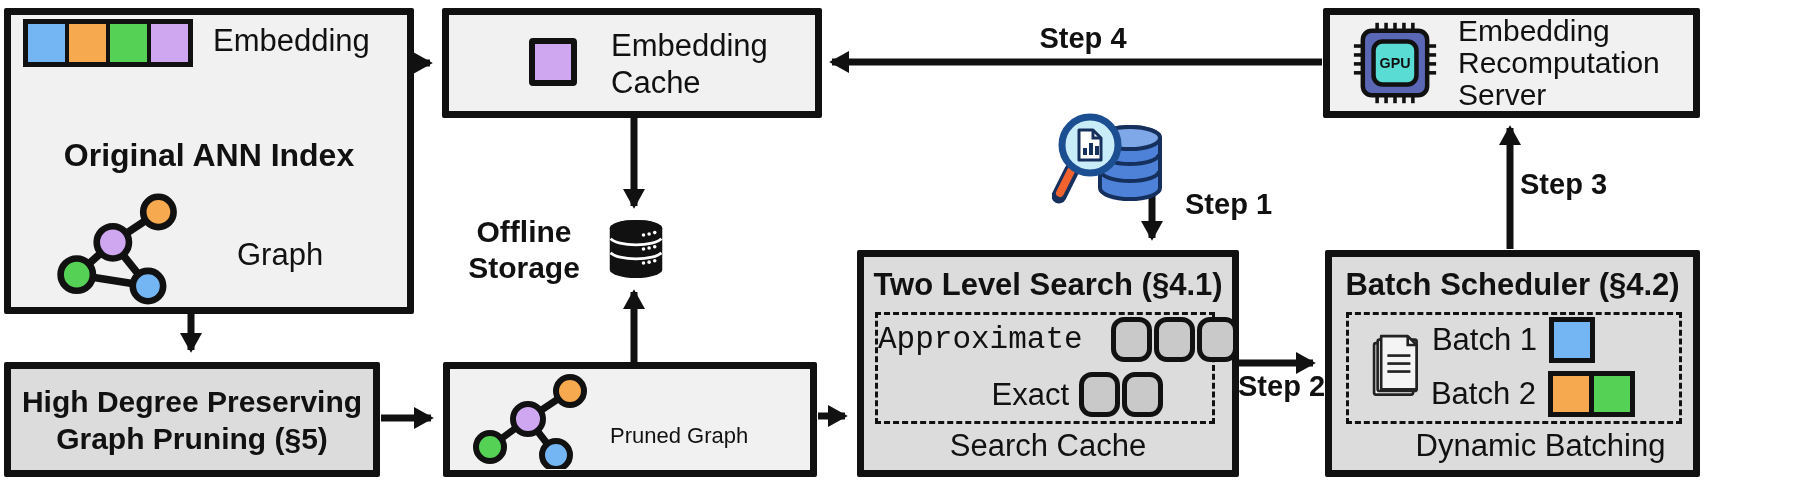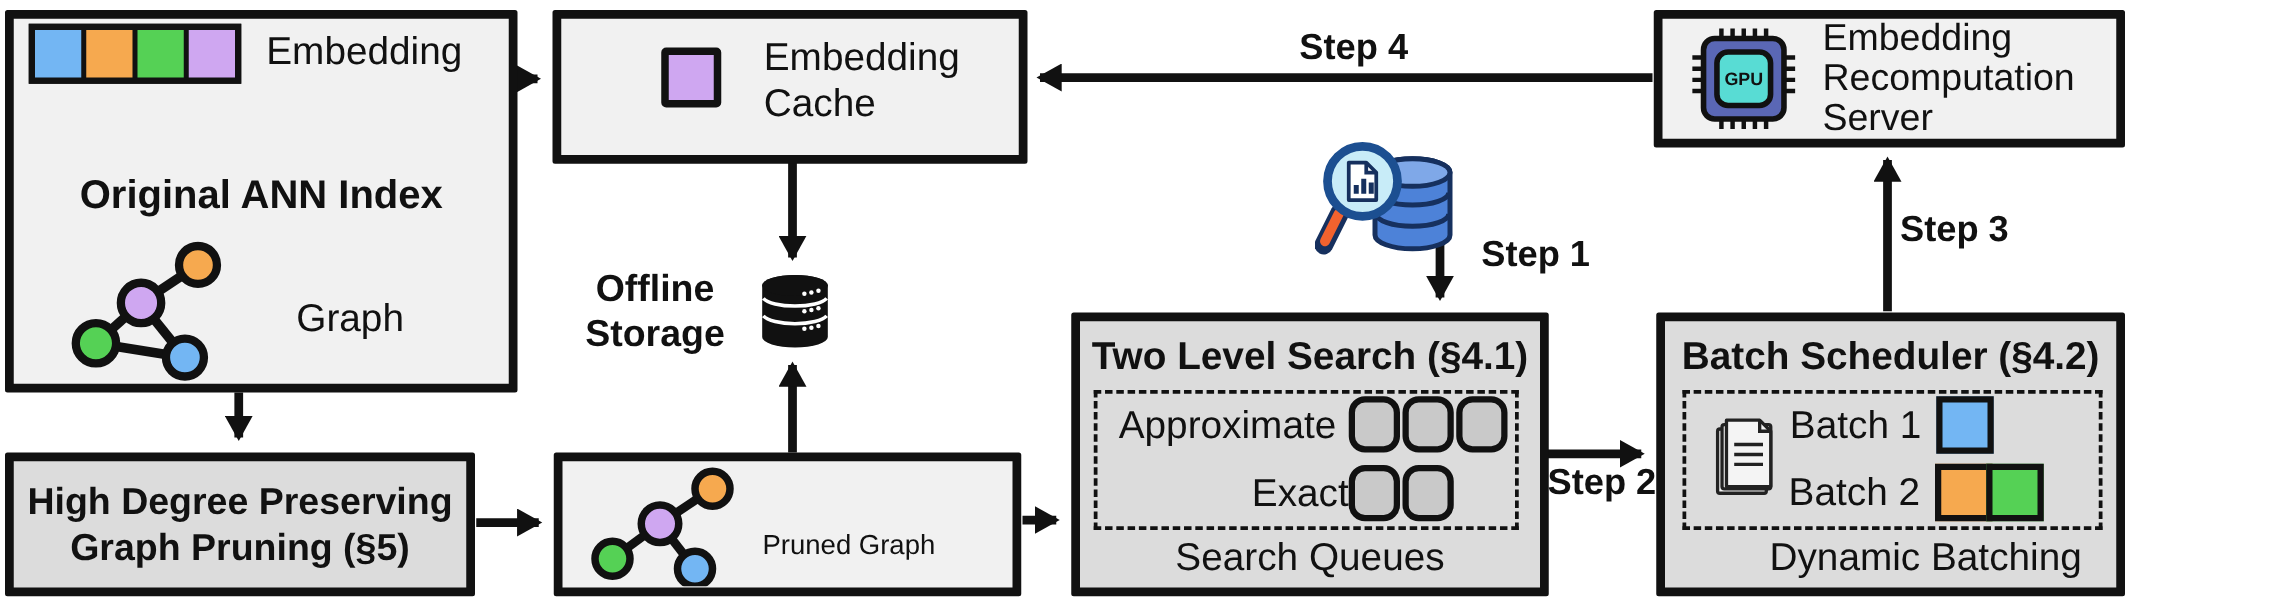--- a/index.html
+++ b/index.html
@@ -64,21 +64,21 @@
       <g stroke="#111" stroke-width="7">
         <circle cx="114" cy="20" r="16" fill="#f6a94f"></circle>
         <circle cx="66" cy="52" r="17" fill="#cfa7f1"></circle>
         <circle cx="28" cy="86" r="17" fill="#55d155"></circle>
         <circle cx="103" cy="98" r="16" fill="#73b6f3"></circle>
       </g>
     </svg>
     <div class="lbl" style="left:226px;top:222px;font-size:31px;">Graph</div>
   </div>
 
-  <div class="box" style="left:442px;top:8px;width:380px;height:123px;">
+  <div class="box" style="left:442px;top:8px;width:380px;height:110px;">
     <div class="sq" style="position:absolute;left:80px;top:23px;width:48px;height:48px;border-width:6px;background:#cfa7f1;border-radius:4px;"></div>
     <div class="lbl" style="left:162px;top:12px;width:185px;font-size:31px;line-height:37px;">Embedding Cache</div>
   </div>
 
   <div class="box" style="left:1323px;top:8px;width:377px;height:110px;">
     <svg class="icon" style="left:20px;top:6px;" width="90" height="84" viewBox="0 0 100 94">
       <g stroke="#111" stroke-width="4">
         <line x1="30" y1="2" x2="30" y2="12"></line>
           <line x1="40" y1="2" x2="40" y2="12"></line>
           <line x1="50" y1="2" x2="50" y2="12"></line>
@@ -143,36 +143,36 @@
 
   <div class="lbl b" style="left:1185px;top:188px;font-size:29px;">Step 1</div>
   <div class="lbl b" style="left:1238px;top:326px;font-size:29px;margin-top:44px;">Step 2</div>
   <div class="lbl b" style="left:1520px;top:168px;font-size:29px;">Step 3</div>
   <div class="lbl b ctr" style="left:1018px;top:22px;width:130px;font-size:29px;">Step 4</div>
 
   <div class="box gray" style="left:857px;top:250px;width:382px;height:227px;">
     <div class="lbl b ctr" style="left:0;top:10px;width:100%;font-size:31px;">Two Level Search (§4.1)</div>
     <div class="dashed" style="left:11px;top:55px;width:340px;height:112px;">
       <div class="qrow" style="left:0;top:2px;width:100%;">
-        <div class="lbl" style="position:static;flex:1;text-align:right;padding-right:10px;font-size:31px;">Approximate</div>
+        <div class="lbl" style="position:static;flex:1;text-align:right;padding-right:28px;font-size:31px;font-family:Liberation Mono, monospace;">Approximate</div>
         <div class="slotrow" style="padding-right:6px;">
           <div class="slot"></div>
           <div class="slot"></div>
           <div class="slot"></div>
         </div>
       </div>
       <div class="qrow" style="left:0;top:57px;width:100%;">
-        <div class="lbl" style="position:static;flex:1;text-align:right;font-size:31px;">Exact</div>
+        <div class="lbl" style="position:static;flex:1;text-align:right;padding-right:10px;font-size:31px;">Exact</div>
         <div class="slotrow" style="padding-right:49px;">
           <div class="slot"></div>
           <div class="slot"></div>
         </div>
       </div>
     </div>
-    <div class="lbl ctr" style="left:0;bottom:6px;width:100%;font-size:31px;">Search Queues</div>
+    <div class="lbl ctr" style="left:0;bottom:6px;width:100%;font-size:31px;">Search Cache</div>
   </div>
 
   <div class="box gray" style="left:1325px;top:250px;width:375px;height:227px;">
     <div class="lbl b ctr" style="left:0;top:10px;width:100%;font-size:31px;text-align:center;">Batch Scheduler (§4.2)</div>
     <div class="dashed" style="left:14px;top:55px;width:336px;height:112px;">
       <svg class="icon" style="left:18px;top:13px;" width="62" height="80" viewBox="0 0 70 84">
         <rect x="8" y="14" width="44" height="58" rx="2" fill="#f4f4f4" stroke="#222" stroke-width="3"></rect>
         <rect x="12" y="10" width="44" height="58" rx="2" fill="#f4f4f4" stroke="#222" stroke-width="3"></rect>
         <path d="M16,6 h30 l10,10 v50 h-40 z" fill="#f4f4f4" stroke="#222" stroke-width="3" stroke-linejoin="round"></path>
         <path d="M46,6 v10 h10" fill="none" stroke="#222" stroke-width="3"></path>

